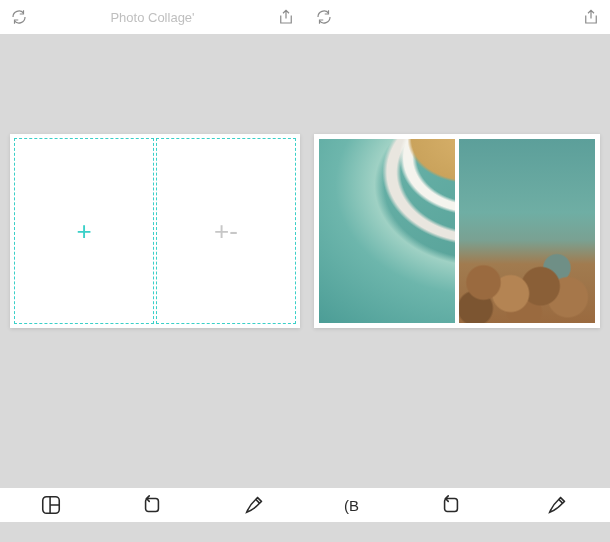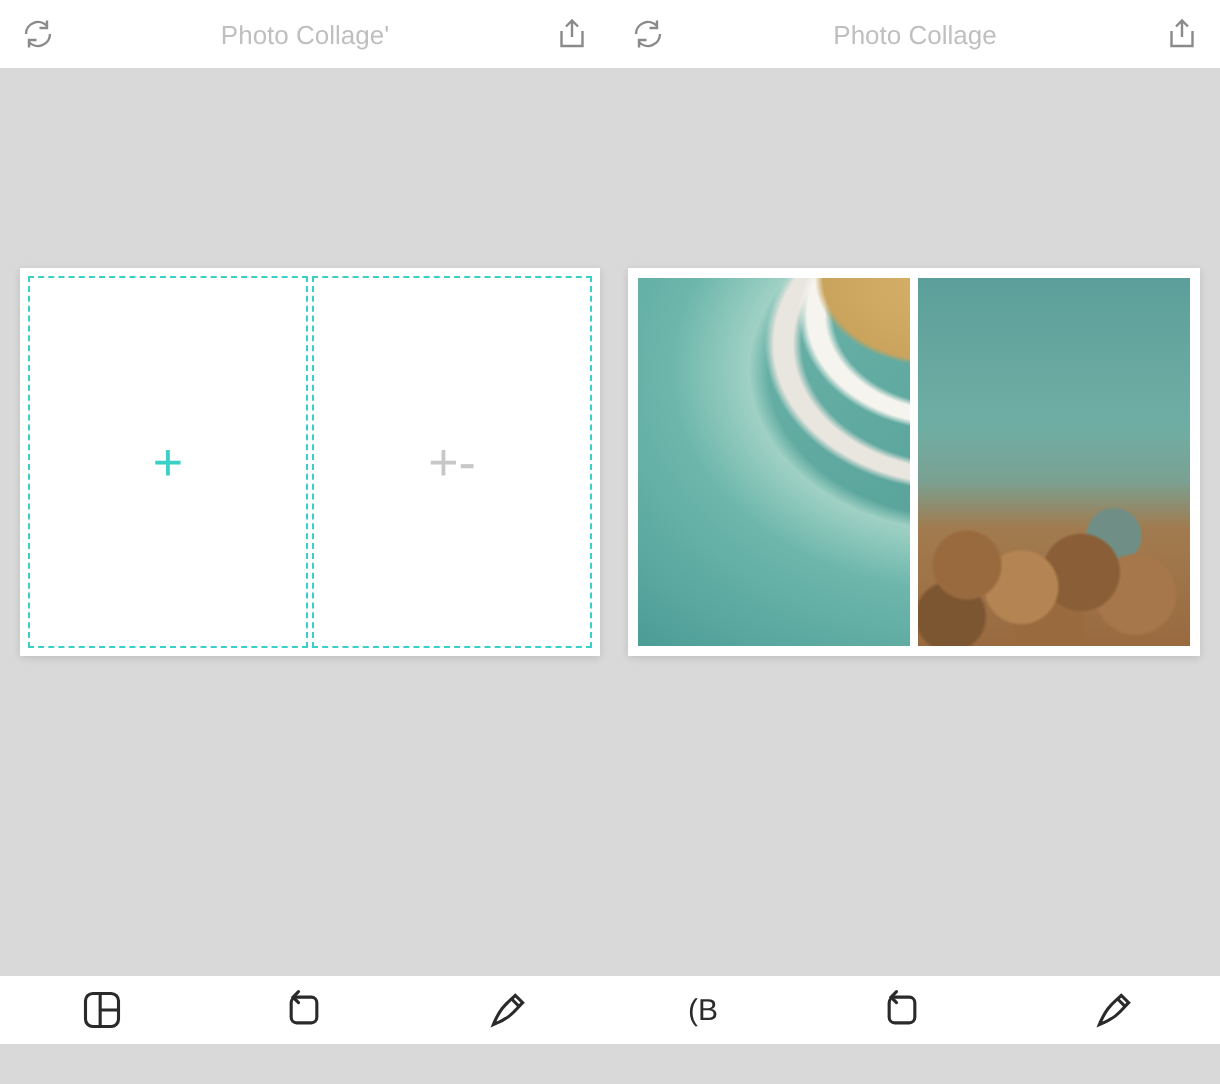--- a/index.html
+++ b/index.html
@@ -154,21 +154,20 @@
           <path d="M5 10v10h14V10M12 3v11M8 7l4-4 4 4"></path>
         </svg>
     </div>
   </div>
   <div class="topbar-half">
     <div class="icon-btn icon-left">
       <svg width="18" height="18" viewBox="0 0 24 24">
           <path d="M4 12a8 8 0 0 1 14-5.3M20 12a8 8 0 0 1-14 5.3M18 3v5h-5M6 21v-5h5"></path>
         </svg>
     </div>
-    <div class="title">Photo Collage</div>
     <div class="icon-btn icon-right">
       <svg width="18" height="18" viewBox="0 0 24 24">
           <path d="M5 10v10h14V10M12 3v11M8 7l4-4 4 4"></path>
         </svg>
     </div>
   </div>
 </div>
 
 <div class="stage">
   <div class="panel panel-left">

